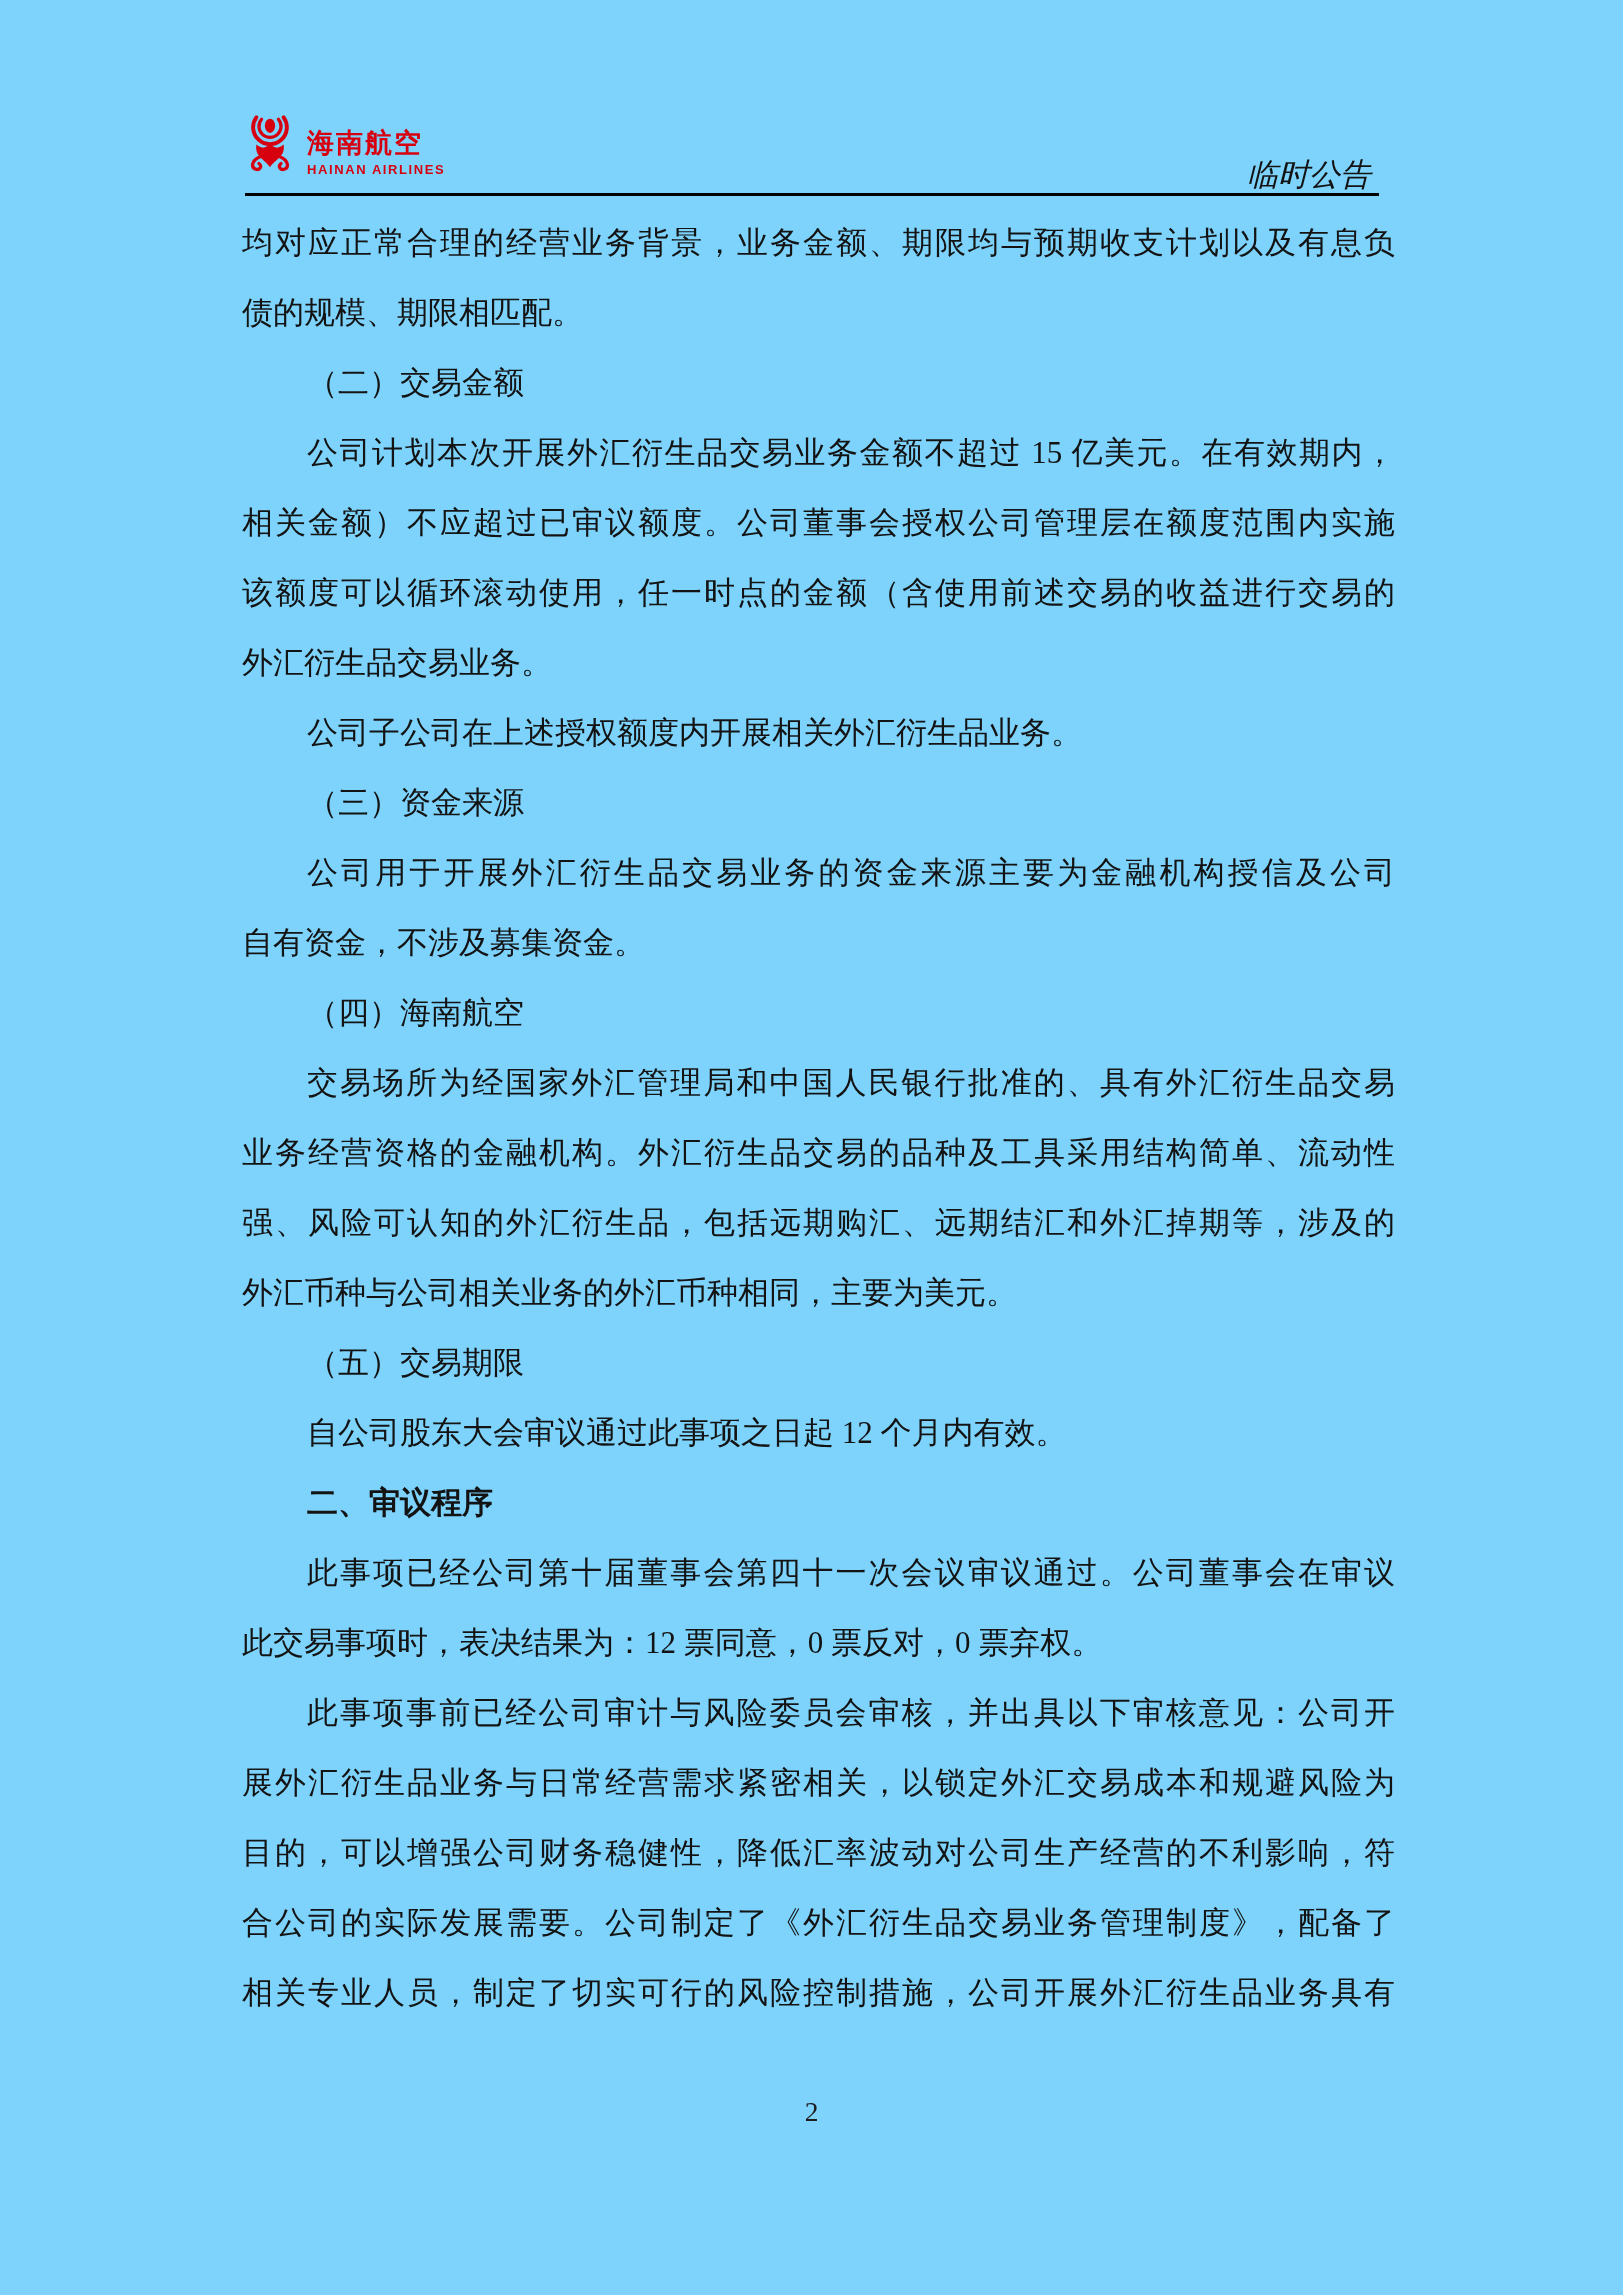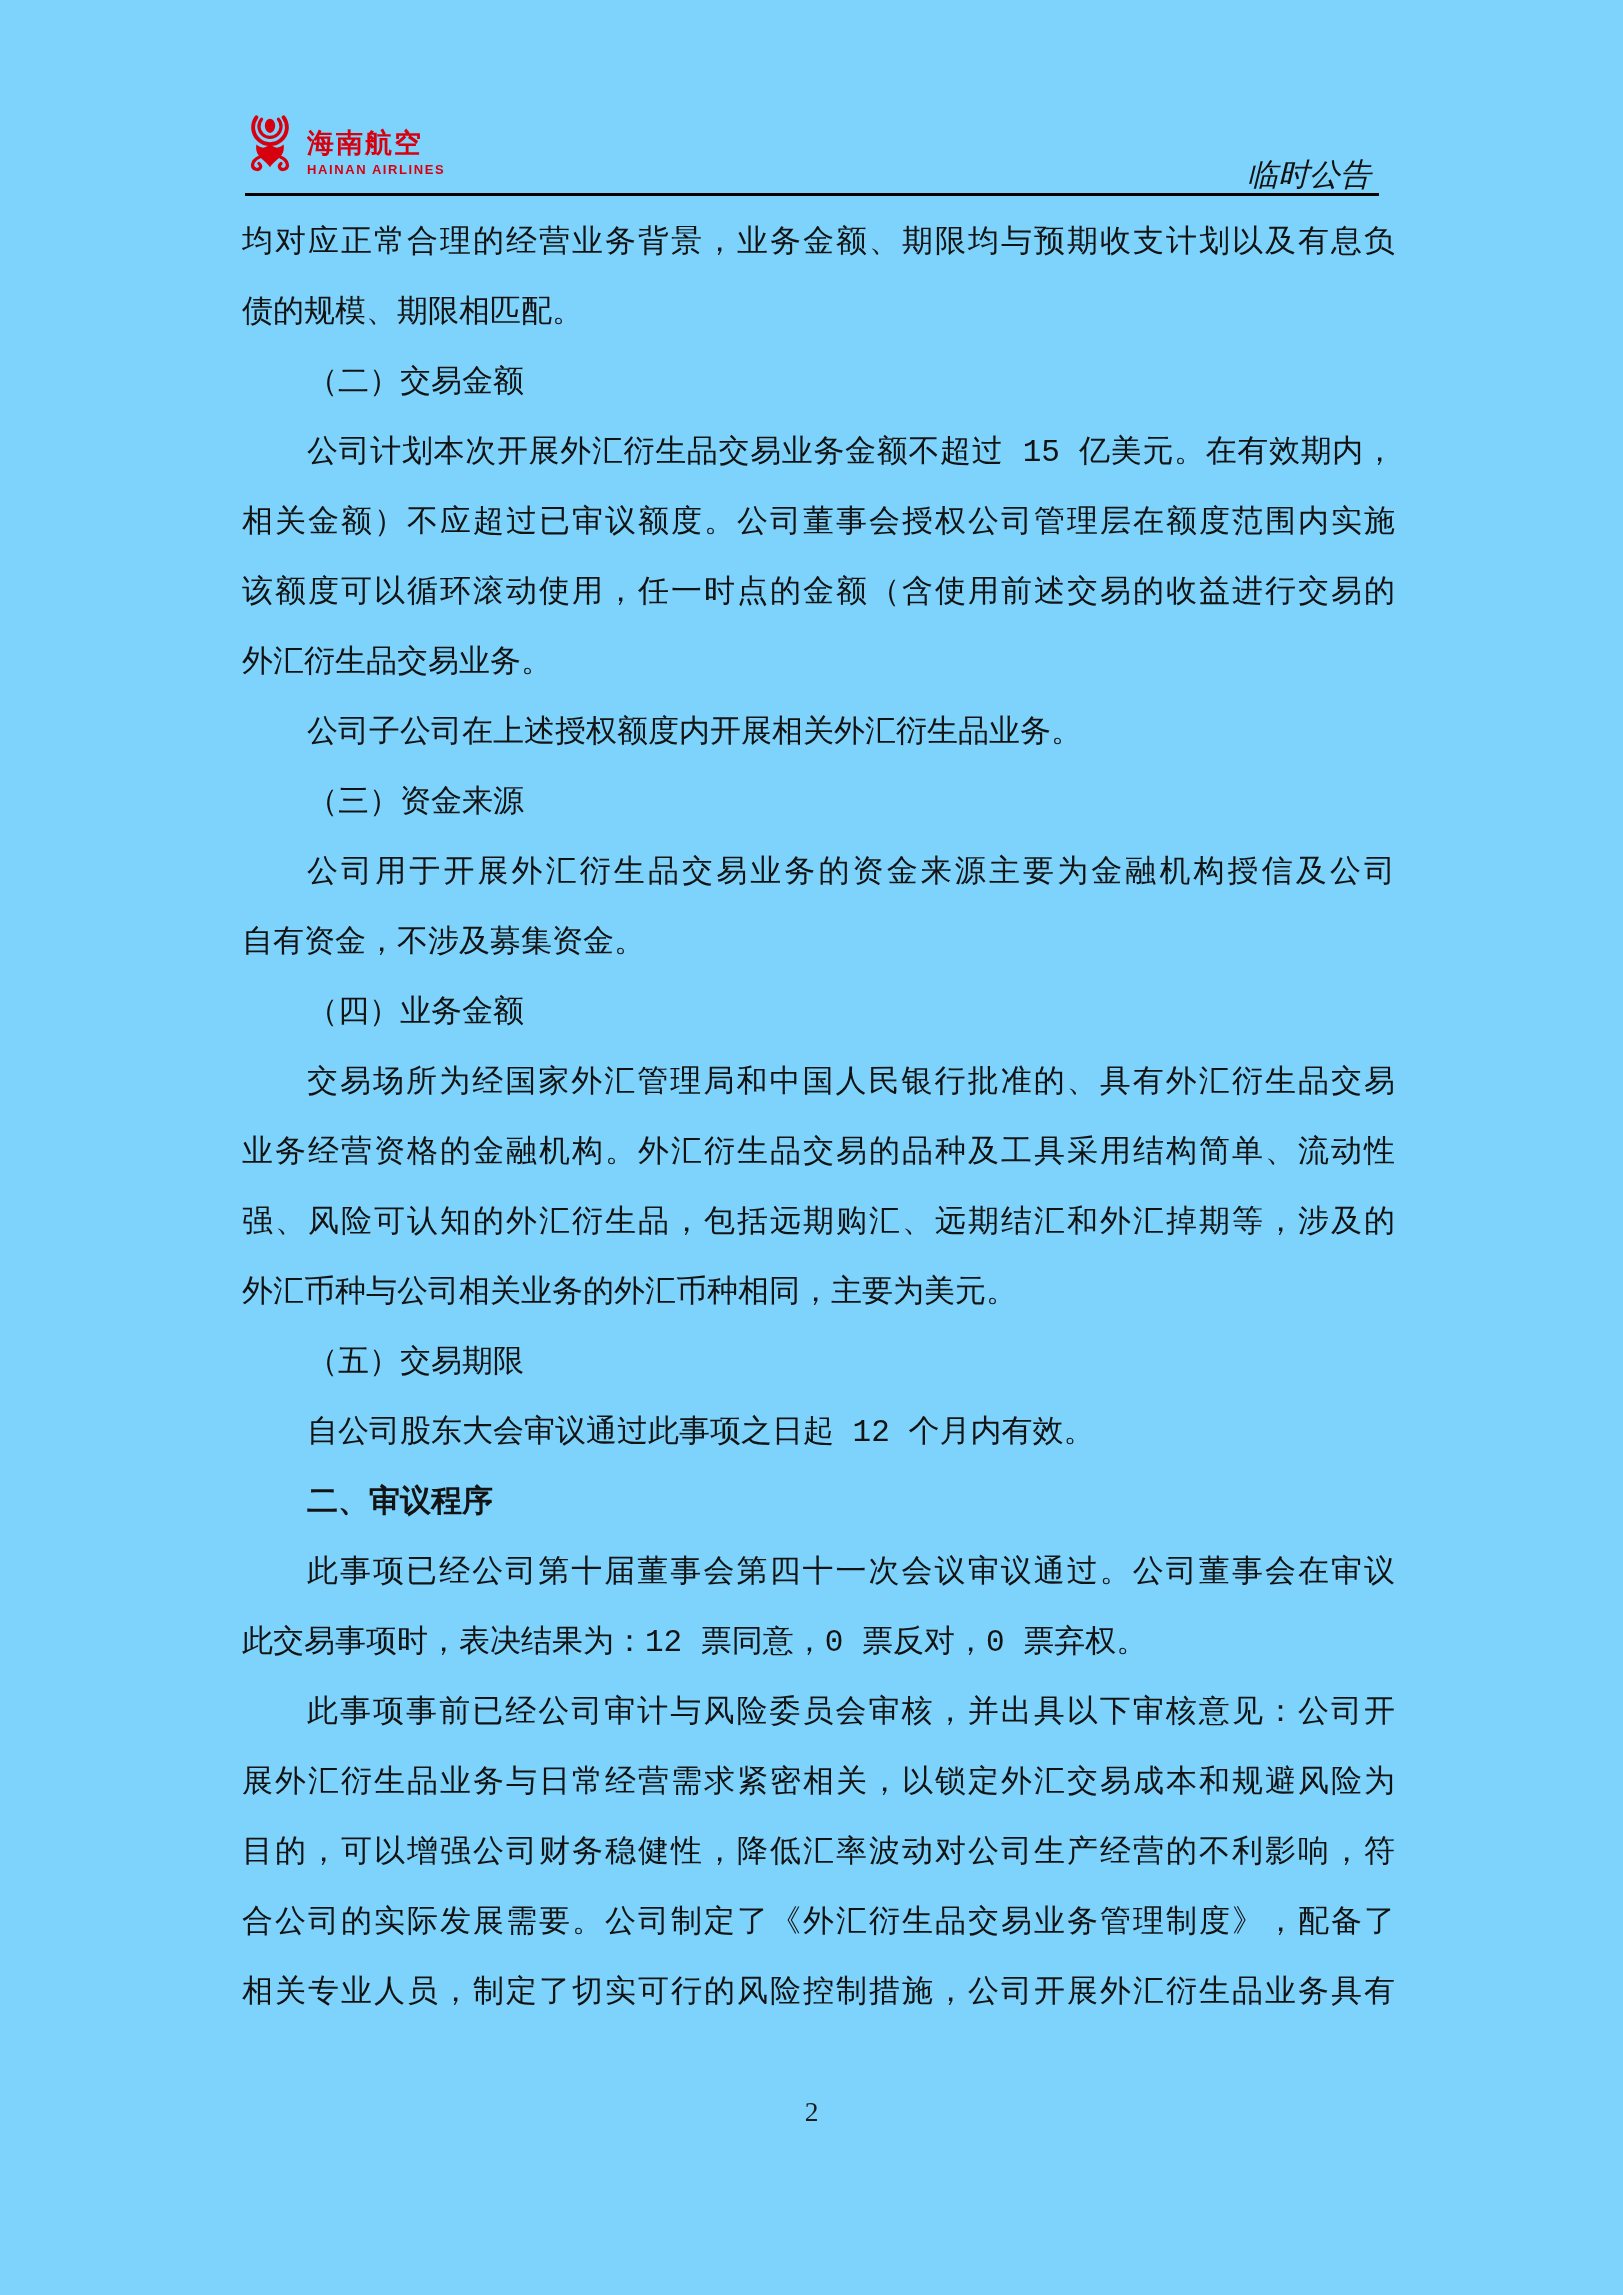--- a/index.html
+++ b/index.html
@@ -61,21 +61,20 @@
   }
 
   
   .doc-body {
     position: absolute;
     left: 242px;
     top: 208px;
     width: 1153px;
     font-size: 31px;
     line-height: 70px;
-    font-family: Liberation Mono, monospace;
   }
   .line { height: 70px; }
   .line.ind { padding-left: 65px; }
   .line.fill { text-align: justify; text-align-last: justify; text-justify: inter-character; }
   .line.b { font-weight: bold; }
 
   
   .page-num {
     position: absolute;
     top: 2093px;
@@ -119,21 +118,21 @@
       <div class="line">债的规模、期限相匹配。</div>
       <div class="line ind">（二）交易金额</div>
       <div class="line ind fill">公司计划本次开展外汇衍生品交易业务金额不超过 15 亿美元。在有效期内，</div>
       <div class="line fill">相关金额）不应超过已审议额度。公司董事会授权公司管理层在额度范围内实施</div>
       <div class="line fill">该额度可以循环滚动使用，任一时点的金额（含使用前述交易的收益进行交易的</div>
       <div class="line">外汇衍生品交易业务。</div>
       <div class="line ind">公司子公司在上述授权额度内开展相关外汇衍生品业务。</div>
       <div class="line ind">（三）资金来源</div>
       <div class="line ind fill">公司用于开展外汇衍生品交易业务的资金来源主要为金融机构授信及公司</div>
       <div class="line">自有资金，不涉及募集资金。</div>
-      <div class="line ind">（四）业务金额</div>
+      <div class="line ind">（四）海南航空</div>
       <div class="line ind fill">交易场所为经国家外汇管理局和中国人民银行批准的、具有外汇衍生品交易</div>
       <div class="line fill">业务经营资格的金融机构。外汇衍生品交易的品种及工具采用结构简单、流动性</div>
       <div class="line fill">强、风险可认知的外汇衍生品，包括远期购汇、远期结汇和外汇掉期等，涉及的</div>
       <div class="line">外汇币种与公司相关业务的外汇币种相同，主要为美元。</div>
       <div class="line ind">（五）交易期限</div>
       <div class="line ind">自公司股东大会审议通过此事项之日起 12 个月内有效。</div>
       <div class="line ind b">二、审议程序</div>
       <div class="line ind fill">此事项已经公司第十届董事会第四十一次会议审议通过。公司董事会在审议</div>
       <div class="line">此交易事项时，表决结果为：12 票同意，0 票反对，0 票弃权。</div>
       <div class="line ind fill">此事项事前已经公司审计与风险委员会审核，并出具以下审核意见：公司开</div>

